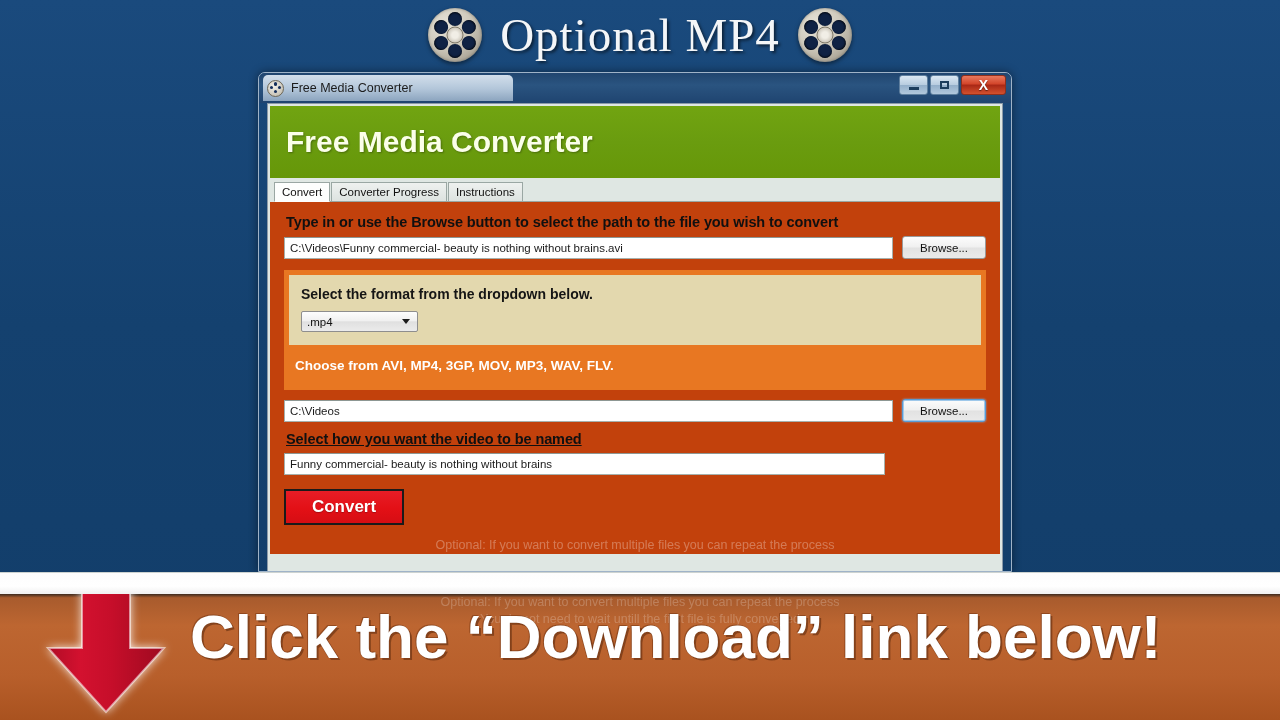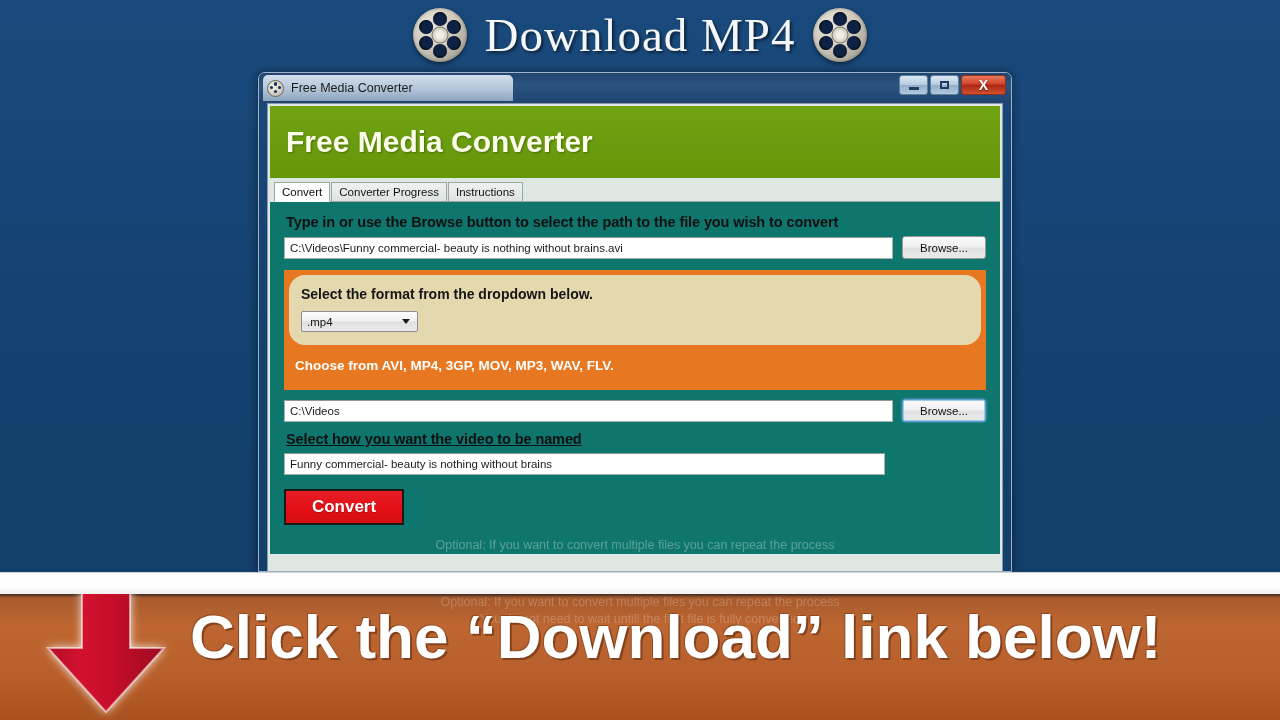--- a/index.html
+++ b/index.html
@@ -213,21 +213,21 @@
     position: relative;
     top: 1px;
     padding-bottom: 3px;
     height: 20px;
     border-bottom: 1px solid #fdfefd;
   }
 
   .tab-panel {
     margin: 0 2px;
     padding: 10px 14px 0 14px;
-    background: #0f766e;
+    background: #c2410c;
     box-sizing: border-box;
   }
 
   .field-label {
     font-size: 14.5px;
     font-weight: bold;
     color: #101010;
     margin: 2px 0 6px 2px;
     letter-spacing: -0.1px;
   }
@@ -272,21 +272,20 @@
   .format-panel {
     margin: 11px 0 0 0;
     background: #e87722;
     padding: 5px;
     box-sizing: border-box;
   }
   .format-inner {
     background: #e3d8ae;
     padding: 11px 12px 13px 12px;
     box-sizing: border-box;
-    border-radius: 16px;
   }
   .format-title {
     font-size: 14px;
     font-weight: bold;
     color: #151515;
     margin-bottom: 9px;
   }
   .dropdown {
     width: 117px;
     height: 21px;
@@ -403,21 +402,21 @@
   <div class="site-header">
     <div class="reel">
       <div class="hub"></div>
       <div class="hole" style="transform:rotate(0deg) translate(0,-16px)"></div>
       <div class="hole" style="transform:rotate(60deg) translate(0,-16px)"></div>
       <div class="hole" style="transform:rotate(120deg) translate(0,-16px)"></div>
       <div class="hole" style="transform:rotate(180deg) translate(0,-16px)"></div>
       <div class="hole" style="transform:rotate(240deg) translate(0,-16px)"></div>
       <div class="hole" style="transform:rotate(300deg) translate(0,-16px)"></div>
     </div>
-    <div class="site-title">Download MP4</div>
+    <div class="site-title">Optional MP4</div>
     <div class="reel">
       <div class="hub"></div>
       <div class="hole" style="transform:rotate(0deg) translate(0,-16px)"></div>
       <div class="hole" style="transform:rotate(60deg) translate(0,-16px)"></div>
       <div class="hole" style="transform:rotate(120deg) translate(0,-16px)"></div>
       <div class="hole" style="transform:rotate(180deg) translate(0,-16px)"></div>
       <div class="hole" style="transform:rotate(240deg) translate(0,-16px)"></div>
       <div class="hole" style="transform:rotate(300deg) translate(0,-16px)"></div>
     </div>
   </div>

